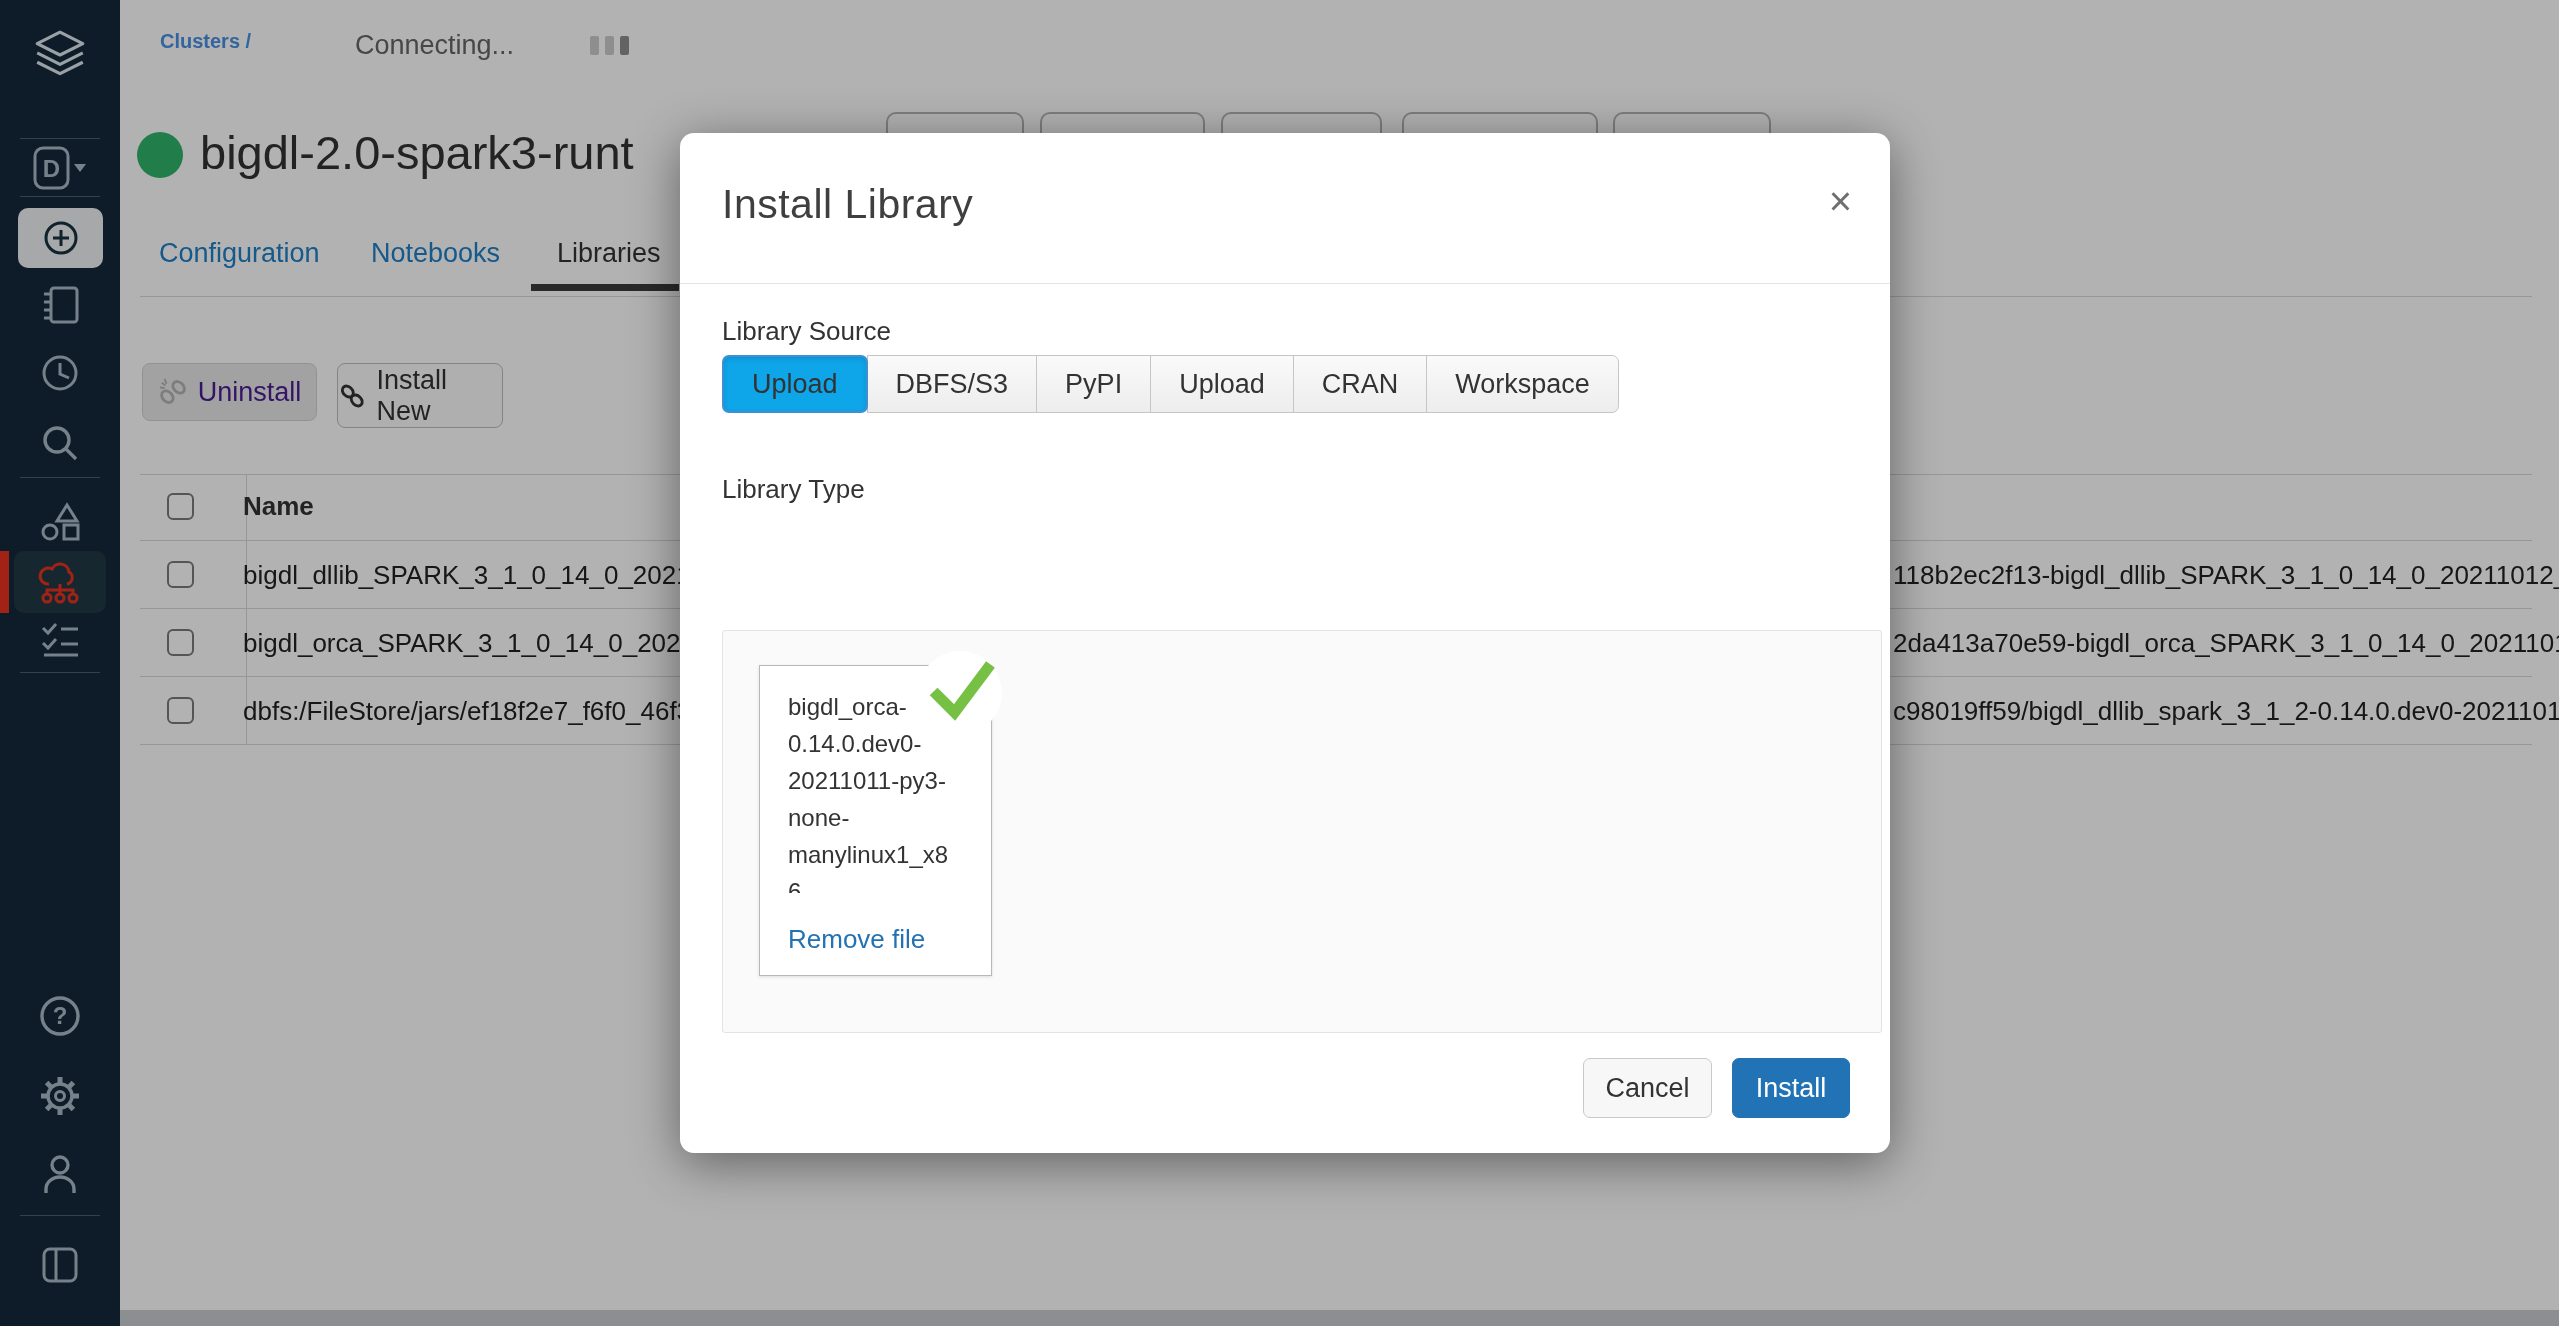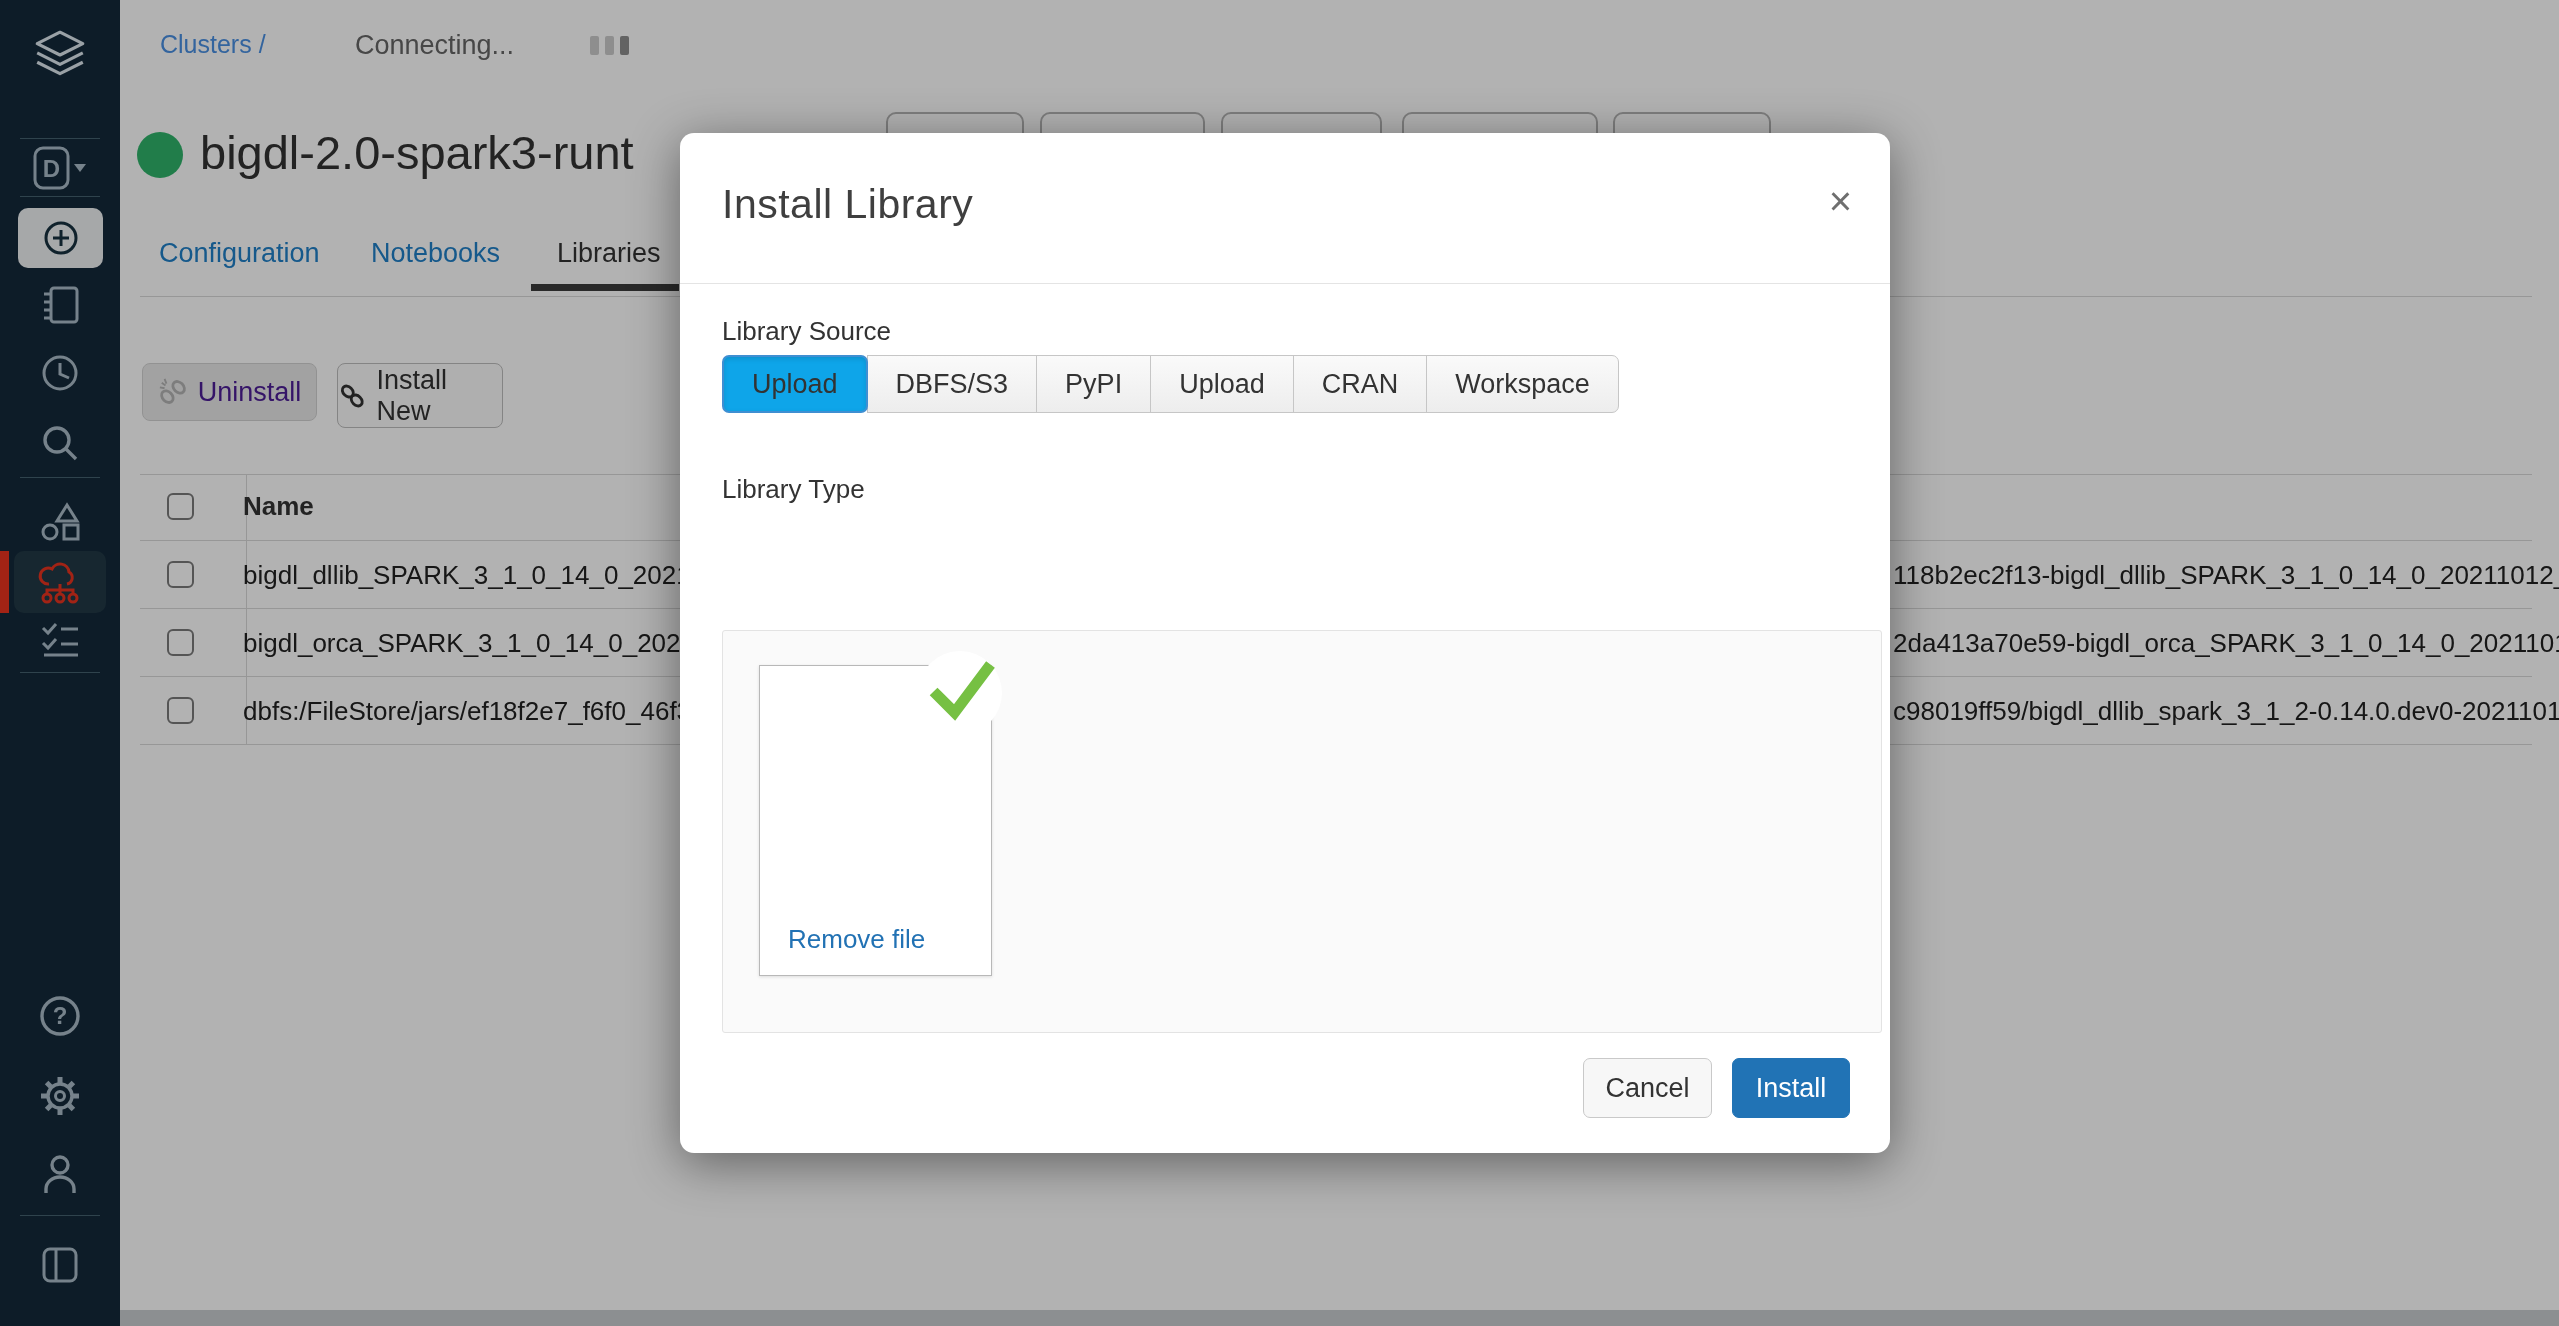--- a/index.html
+++ b/index.html
@@ -11,21 +11,21 @@
   .side-item{position:absolute;left:60px;transform:translateX(-50%);display:flex;align-items:center;justify-content:center;}
   .side-div{position:absolute;left:20px;width:80px;height:1px;background:#44606f;}
   .create-tile{position:absolute;left:18px;top:208px;width:85px;height:60px;background:#eef1f3;border-radius:10px;
                display:flex;align-items:center;justify-content:center;}
   .active-tile{position:absolute;left:14px;top:551px;width:92px;height:62px;background:#223946;border-radius:10px;
                display:flex;align-items:center;justify-content:center;}
   .active-bar{position:absolute;left:0;top:551px;width:9px;height:62px;background:#e8331f;}
 
   
   .content{position:absolute;left:120px;top:0;width:2439px;height:1326px;background:#fff;z-index:1;}
-  .breadcrumb{position:absolute;left:40px;top:30px;font-size:25px;color:#4a90e2;}
+  .breadcrumb{position:absolute;left:40px;top:30px;font-size:20px;color:#4a90e2;font-weight:bold;}
   .status-txt{position:absolute;left:235px;top:30px;font-size:27px;color:#666;}
   .loader{position:absolute;left:470px;top:36px;display:flex;gap:6px;}
   .loader span{width:9px;height:19px;border-radius:2px;background:#cccccc;display:block;}
   .loader span:last-child{background:#8f8f8f;}
 
   .status-dot{position:absolute;left:17px;top:132px;width:46px;height:46px;border-radius:50%;background:#30b36b;}
   .page-title{position:absolute;left:80px;top:125px;font-size:47px;color:#333;white-space:nowrap;}
 
   .ghost-btn{position:absolute;top:112px;height:60px;border:2px solid #b5b5b5;border-radius:10px;background:#fff;}
 
@@ -299,20 +299,21 @@
       <div class="seg-btn">PyPI</div>
       <div class="seg-btn">Upload</div>
       <div class="seg-btn">CRAN</div>
       <div class="seg-btn">Workspace</div>
     </div>
 
     <div class="field-label" style="top:341px;">Library Type</div>
 
     <div class="dropzone">
       <div class="file-card">
+        <div class="file-name">bigdl_orca-0.14.0.dev0-20211011-py3-none-manylinux1_x86</div>
         <div class="remove-link">Remove file</div>
       </div>
       <div class="check-bubble">
         <svg width="70" height="70" viewBox="0 0 90 90" fill="none" stroke="#76c043" stroke-width="14" stroke-linecap="square">
           <path d="M16 48 L38 70 L80 14"></path>
         </svg>
       </div>
     </div>
 
     <div class="modal-btn cancel-btn">Cancel</div>

